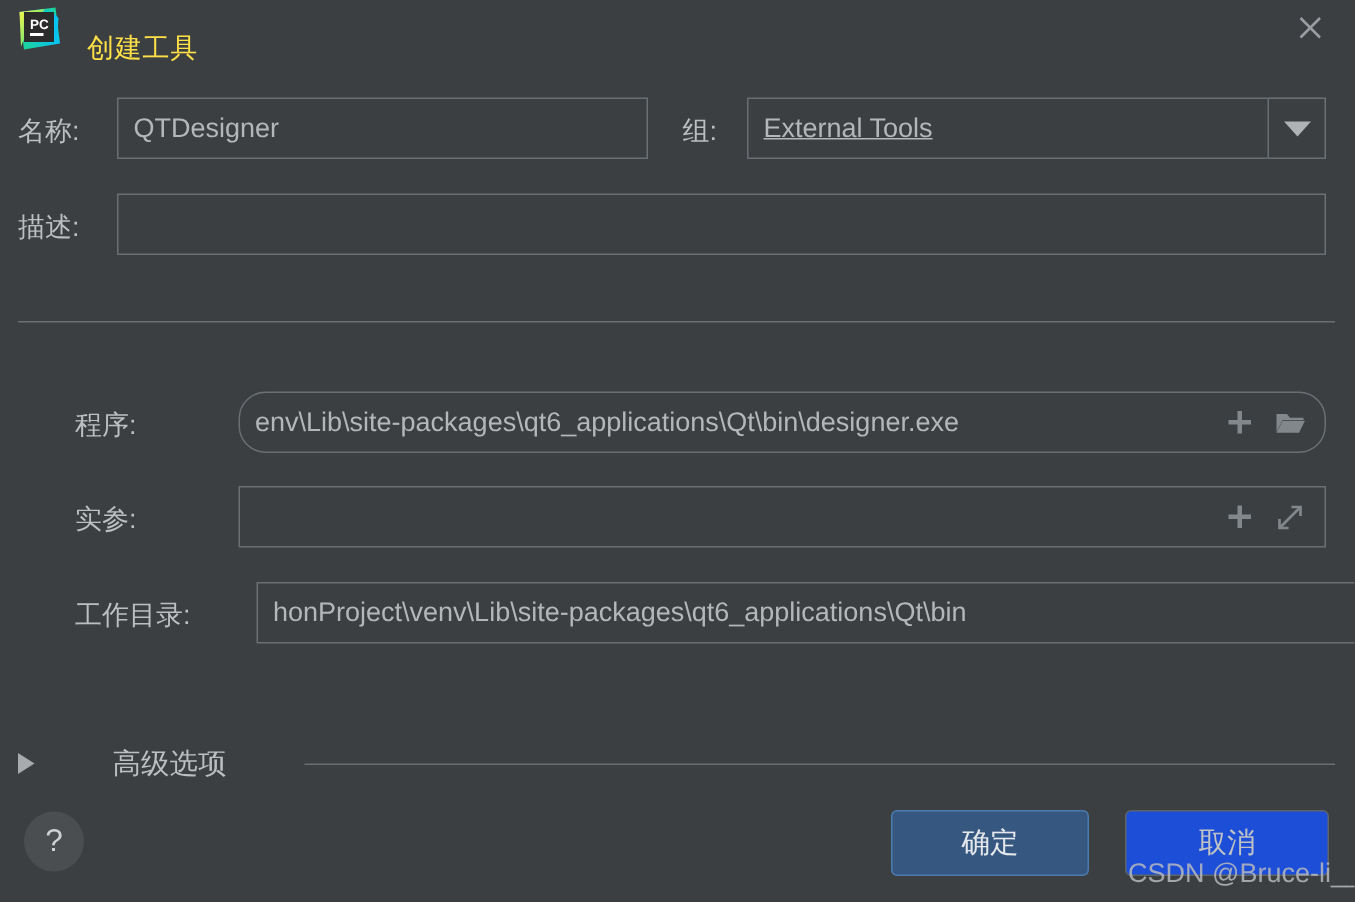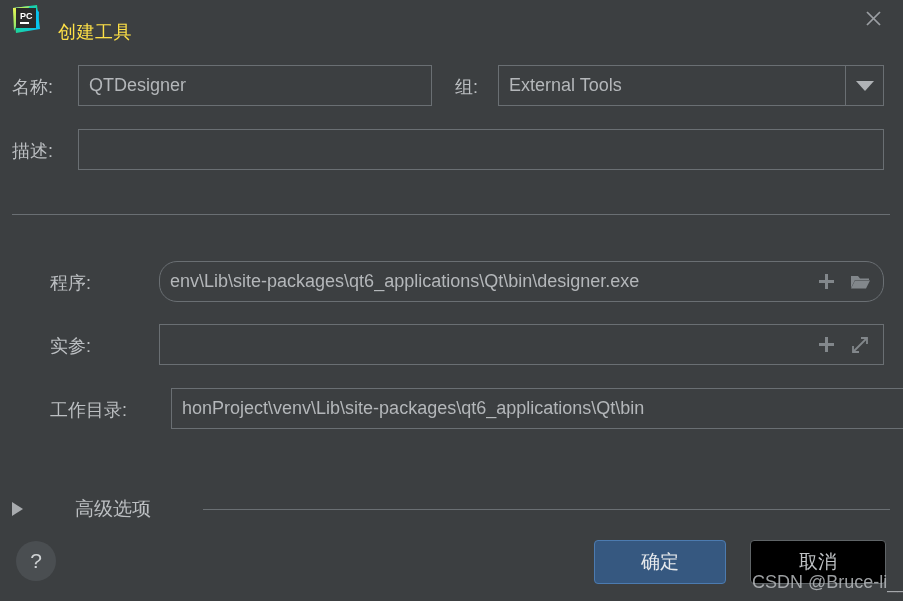--- a/index.html
+++ b/index.html
@@ -169,21 +169,21 @@
     justify-content: center;
     font-size: 19px;
     cursor: pointer;
   }
   .btn-primary {
     background: #365880;
     border: 1px solid #4c7bb0;
     color: #e6e9ec;
   }
   .btn-secondary {
-    background: #000000;
+    background: #1d4ed8;
     border: 1px solid #5f6467;
     color: #bfc2c5;
     justify-content: center;
   }
   .watermark {
     position: absolute;
     left: 752px; top: 572px;
     font-size: 18px;
     color: #b7babd;
     opacity: 0.85;
@@ -226,21 +226,21 @@
       </svg>
     </div>
   </div>
 
   <div class="row-label" style="left:12px; top:75px;">名称:</div>
   <div class="field" style="left:78px; top:65px; width:354px; height:41px;">
     <span class="val">QTDesigner</span>
   </div>
 
   <div class="row-label" style="left:455px; top:75px;">组:</div>
-  <div class="field" style="left:498px; top:65px; width:383px; height:41px;">
+  <div class="field" style="left:498px; top:65px; width:383px; height:41px;text-decoration:underline;">
     <span class="val">External Tools</span>
   </div>
   <div class="combo-arrow" style="left:845px; top:65px; width:39px; height:41px;">
     <span class="tri-down"></span>
   </div>
 
   <div class="row-label" style="left:12px; top:139px;">描述:</div>
   <div class="field" style="left:78px; top:129px; width:806px; height:41px;">
     <span class="val"></span>
   </div>

